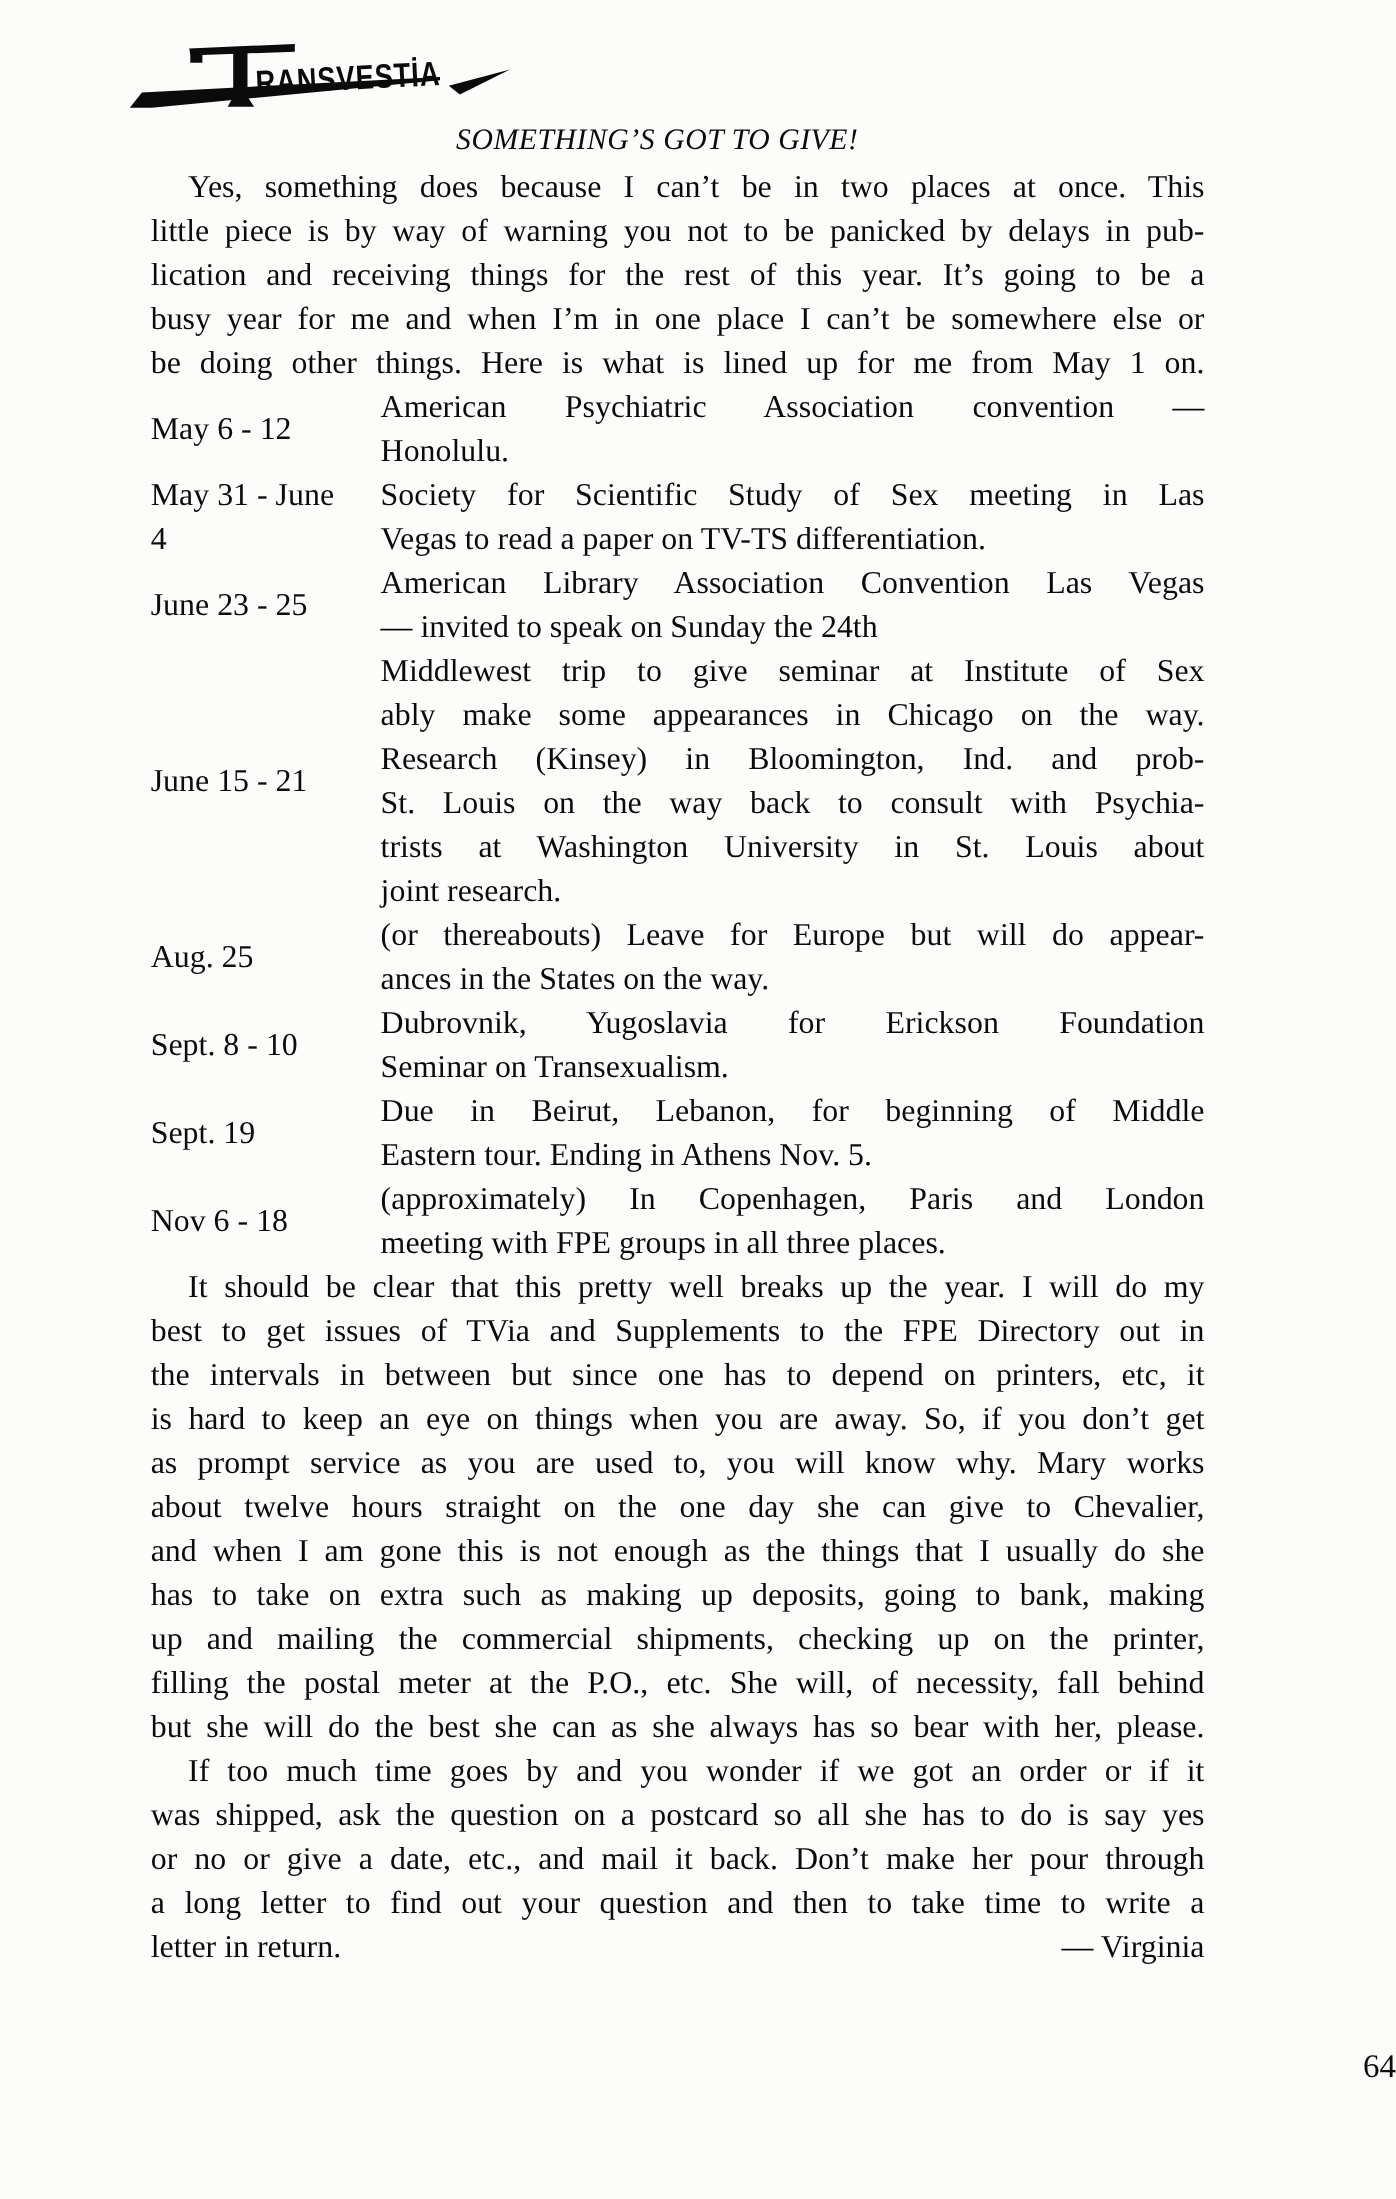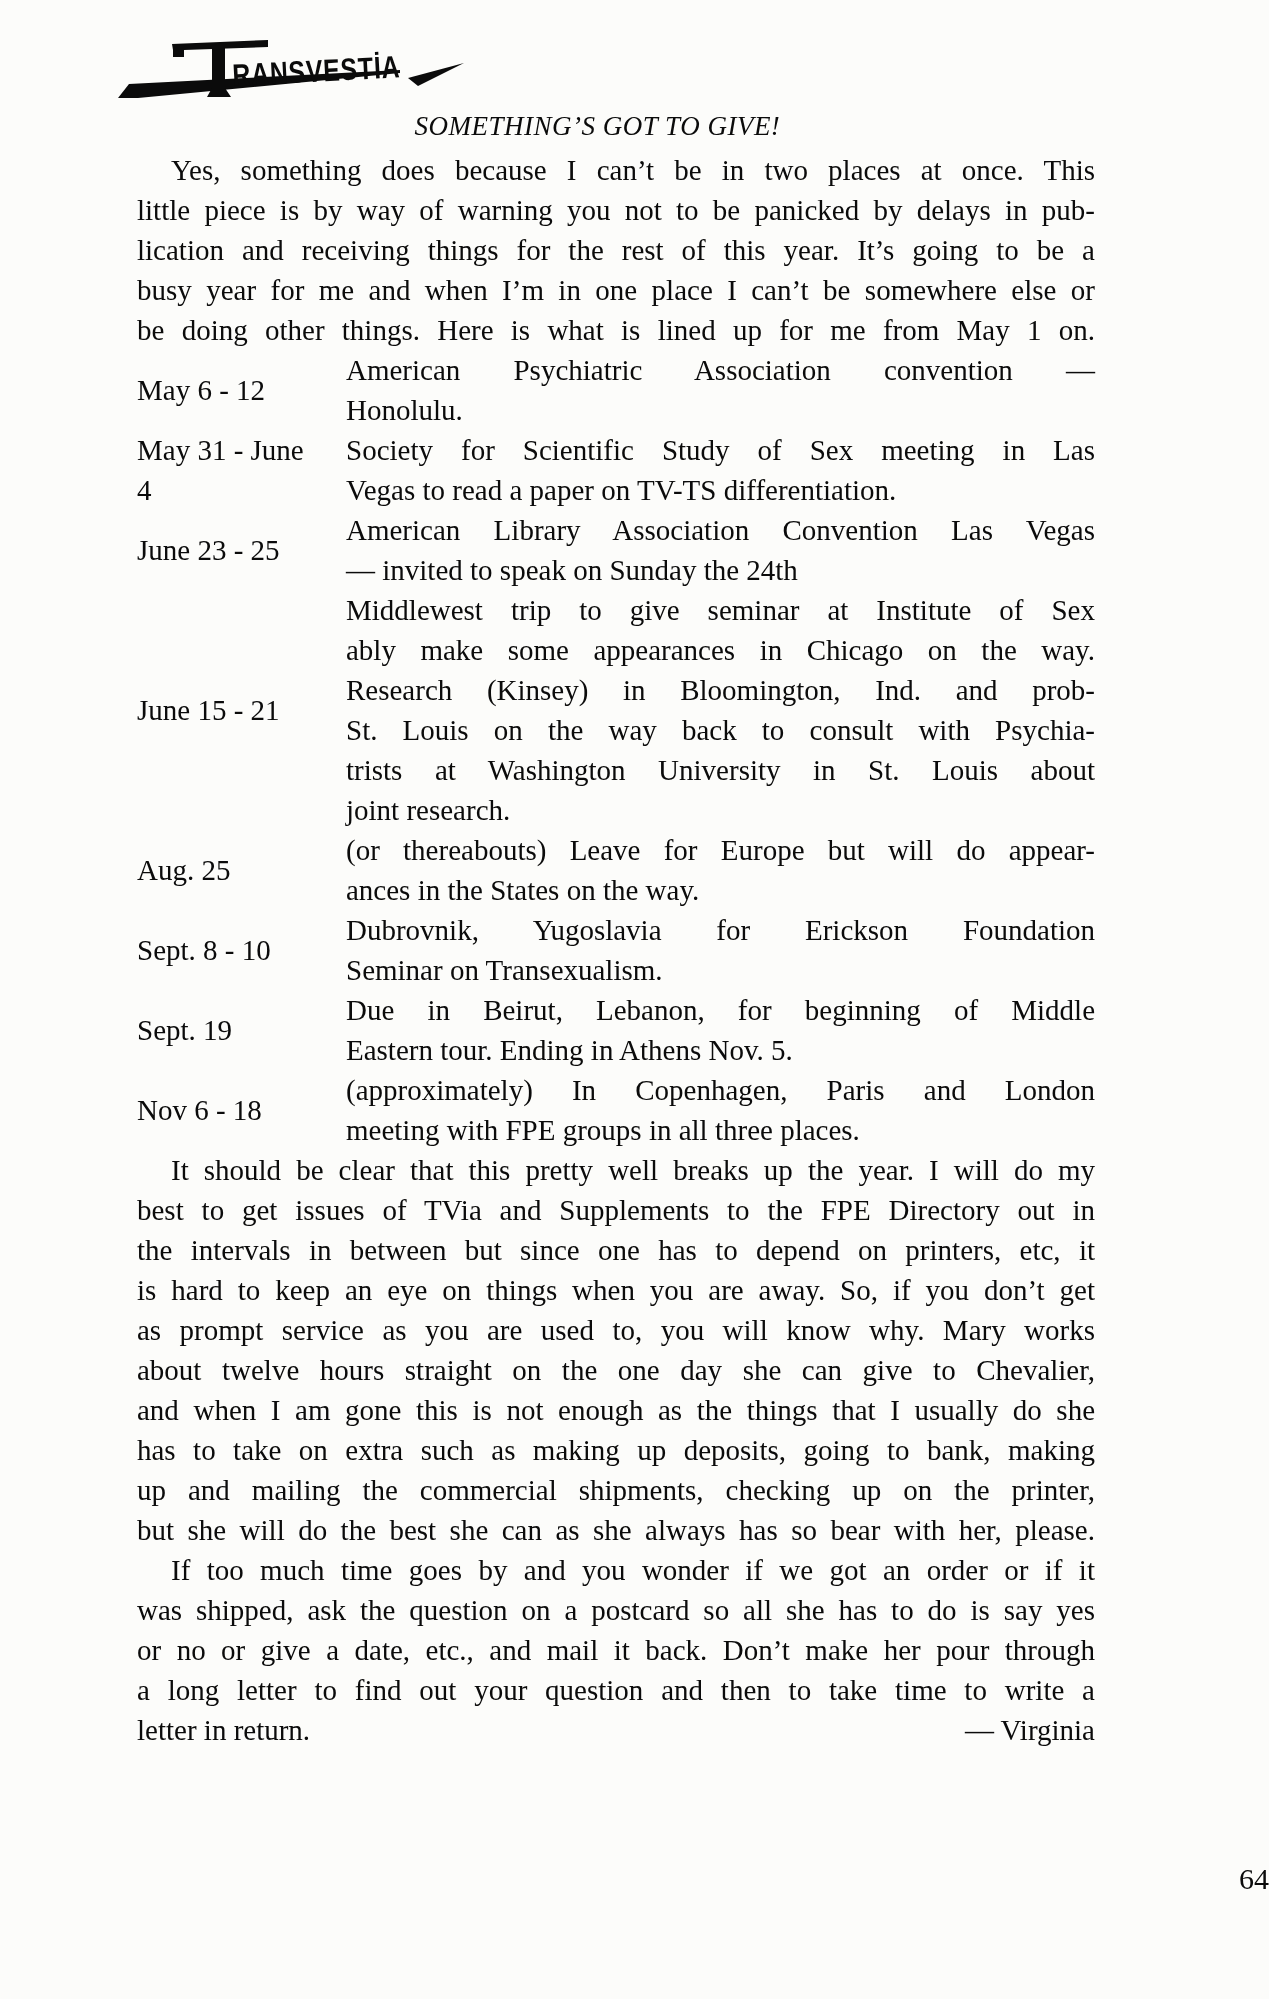--- a/index.html
+++ b/index.html
@@ -169,20 +169,21 @@
     <div class="para">
         <div class="line indent">It should be clear that this pretty well breaks up the year. I will do my</div>
         <div class="line">best to get issues of TVia and Supplements to the FPE Directory out in</div>
         <div class="line">the intervals in between but since one has to depend on printers, etc, it</div>
         <div class="line">is hard to keep an eye on things when you are away. So, if you don’t get</div>
         <div class="line">as prompt service as you are used to, you will know why. Mary works</div>
         <div class="line">about twelve hours straight on the one day she can give to Chevalier,</div>
         <div class="line">and when I am gone this is not enough as the things that I usually do she</div>
         <div class="line">has to take on extra such as making up deposits, going to bank, making</div>
         <div class="line">up and mailing the commercial shipments, checking up on the printer,</div>
+        <div class="line">filling the postal meter at the P.O., etc. She will, of necessity, fall behind</div>
         <div class="line">but she will do the best she can as she always has so bear with her, please.</div>
       </div>
 
     <div class="para">
         <div class="line indent">If too much time goes by and you wonder if we got an order or if it</div>
         <div class="line">was shipped, ask the question on a postcard so all she has to do is say yes</div>
         <div class="line">or no or give a date, etc., and mail it back. Don’t make her pour through</div>
         <div class="line">a long letter to find out your question and then to take time to write a</div>
         <div class="sig-row">
           <span>letter in return.</span>

